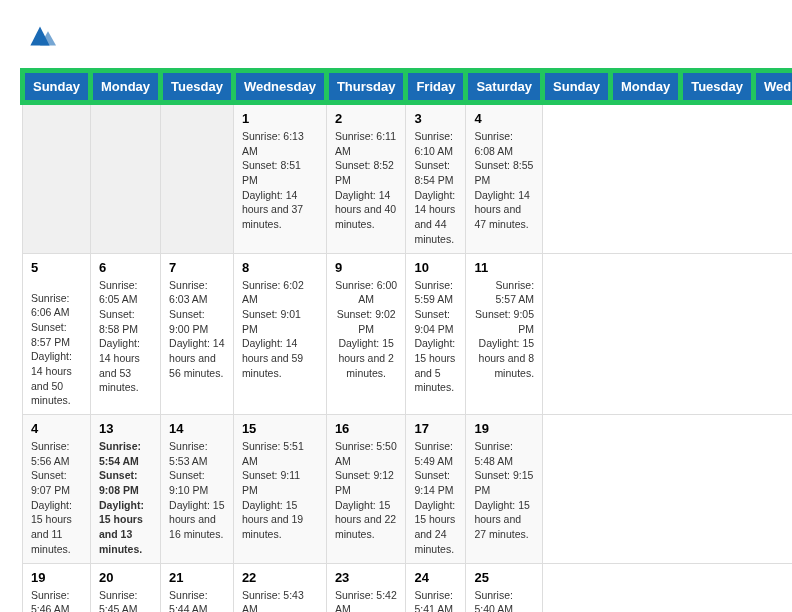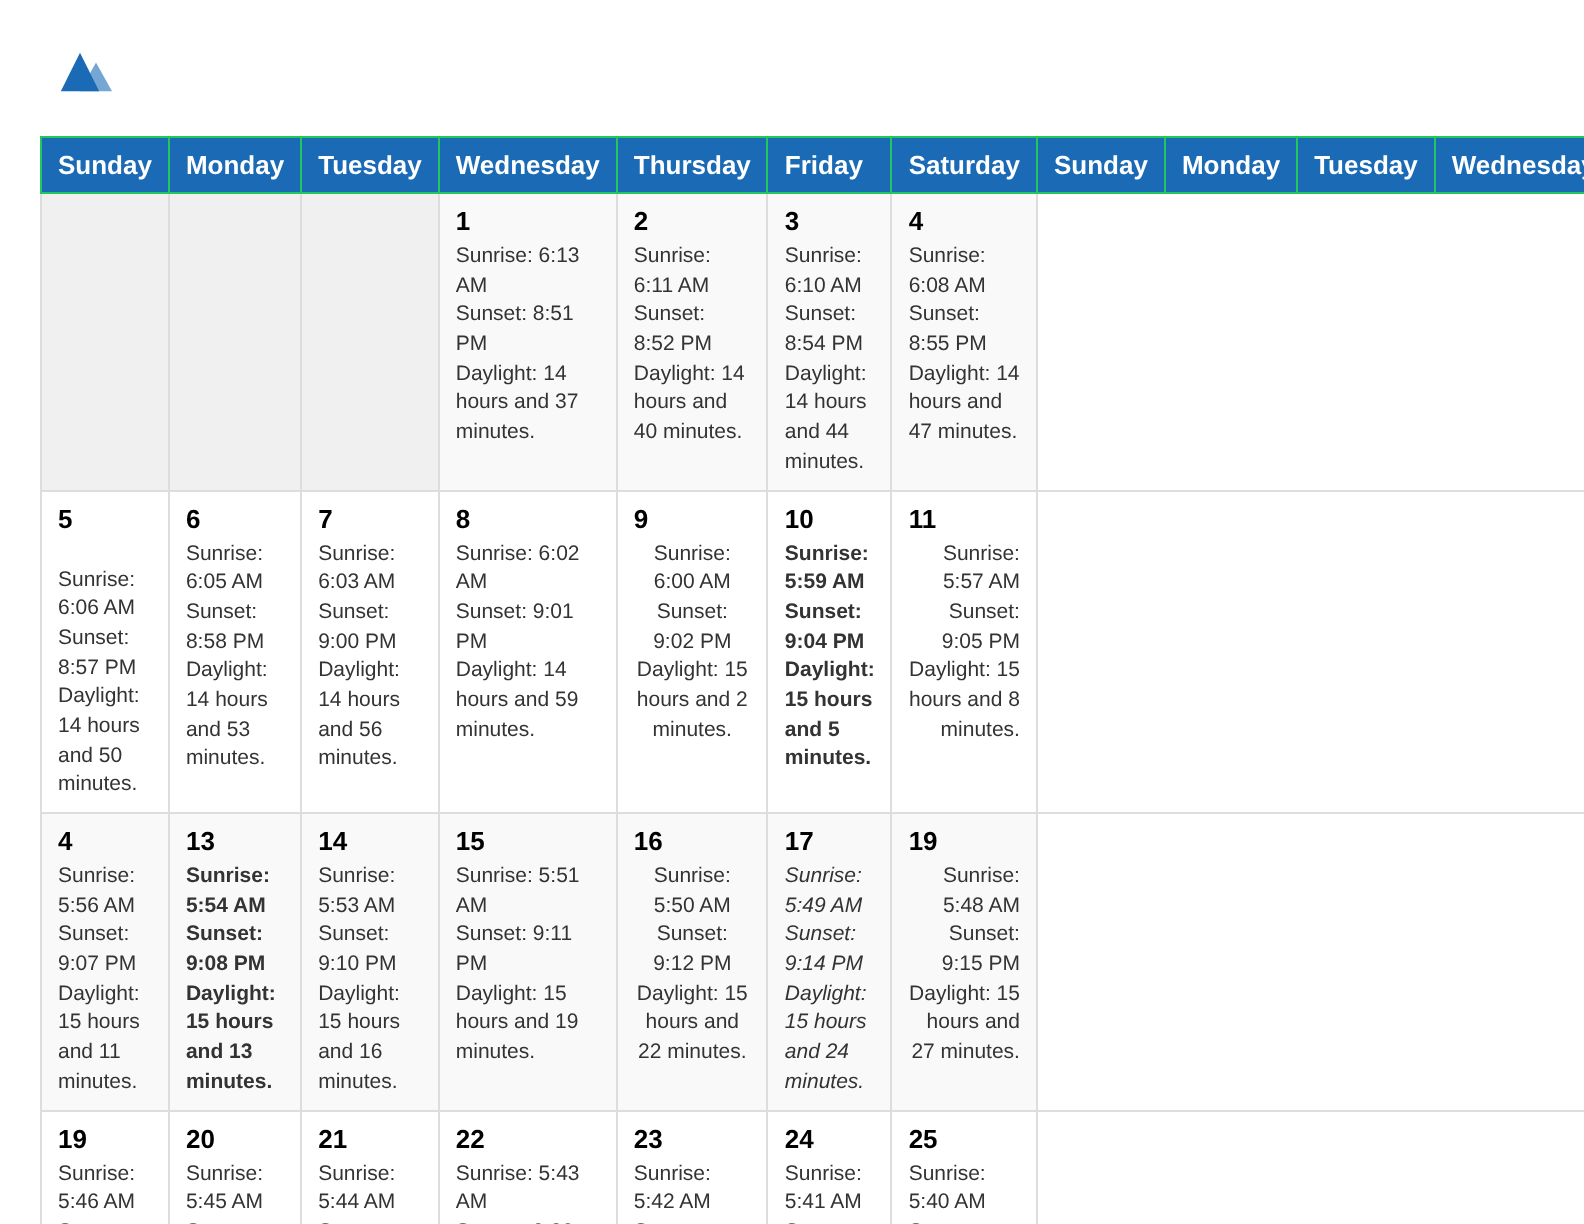--- a/index.html
+++ b/index.html
@@ -50,21 +50,21 @@
       border-collapse: collapse;
       font-size: 11px;
     }
     thead th {
       background: #1a6ab5;
       color: #fff;
       text-align: left;
       padding: 6px 8px;
       font-size: 13px;
       font-weight: bold;
-      border: 1px solid #22c55e;
+      border: 5px solid #22c55e;
     }
     tbody tr {
       border-bottom: 1px solid #ddd;
     }
     tbody td {
       vertical-align: top;
       padding: 6px 8px;
       border-right: 1px solid #ddd;
       border-left: 1px solid #ddd;
       min-height: 80px;
@@ -183,21 +183,21 @@
 Daylight: 14 hours and 59 minutes.</div>
         </td>
         <td>
           <div class="day-number">9</div>
           <div class="day-info" style="white-space: pre-line; text-align: center;">Sunrise: 6:00 AM
 Sunset: 9:02 PM
 Daylight: 15 hours and 2 minutes.</div>
         </td>
         <td>
           <div class="day-number">10</div>
-          <div class="day-info" style="white-space: pre-line; font-weight: bold;">Sunrise: 5:59 AM
+          <div class="day-info" style="white-space: pre-line;">Sunrise: 5:59 AM
 Sunset: 9:04 PM
 Daylight: 15 hours and 5 minutes.</div>
         </td>
         <td>
           <div class="day-number">11</div>
           <div class="day-info" style="white-space: pre-line; text-align: right;">Sunrise: 5:57 AM
 Sunset: 9:05 PM
 Daylight: 15 hours and 8 minutes.</div>
         </td>
       </tr>
@@ -221,33 +221,33 @@
 Daylight: 15 hours and 16 minutes.</div>
         </td>
         <td>
           <div class="day-number">15</div>
           <div class="day-info" style="white-space: pre-line;">Sunrise: 5:51 AM
 Sunset: 9:11 PM
 Daylight: 15 hours and 19 minutes.</div>
         </td>
         <td>
           <div class="day-number">16</div>
-          <div class="day-info" style="white-space: pre-line; text-align: center;">Sunrise: 5:50 AM
+          <div class="day-info" style="white-space: pre-line;">Sunrise: 5:50 AM
 Sunset: 9:12 PM
 Daylight: 15 hours and 22 minutes.</div>
         </td>
         <td>
           <div class="day-number">17</div>
-          <div class="day-info" style="white-space: pre-line; font-style: italic;">Sunrise: 5:49 AM
+          <div class="day-info" style="white-space: pre-line;">Sunrise: 5:49 AM
 Sunset: 9:14 PM
 Daylight: 15 hours and 24 minutes.</div>
         </td>
         <td>
           <div class="day-number">19</div>
-          <div class="day-info" style="white-space: pre-line; text-align: right;">Sunrise: 5:48 AM
+          <div class="day-info" style="white-space: pre-line;">Sunrise: 5:48 AM
 Sunset: 9:15 PM
 Daylight: 15 hours and 27 minutes.</div>
         </td>
       </tr>
       <tr class="week-row">
         <td>
           <div class="day-number">19</div>
           <div class="day-info" style="white-space: pre-line;">Sunrise: 5:46 AM
 Sunset: 9:16 PM
 Daylight: 15 hours and 29 minutes.</div>

